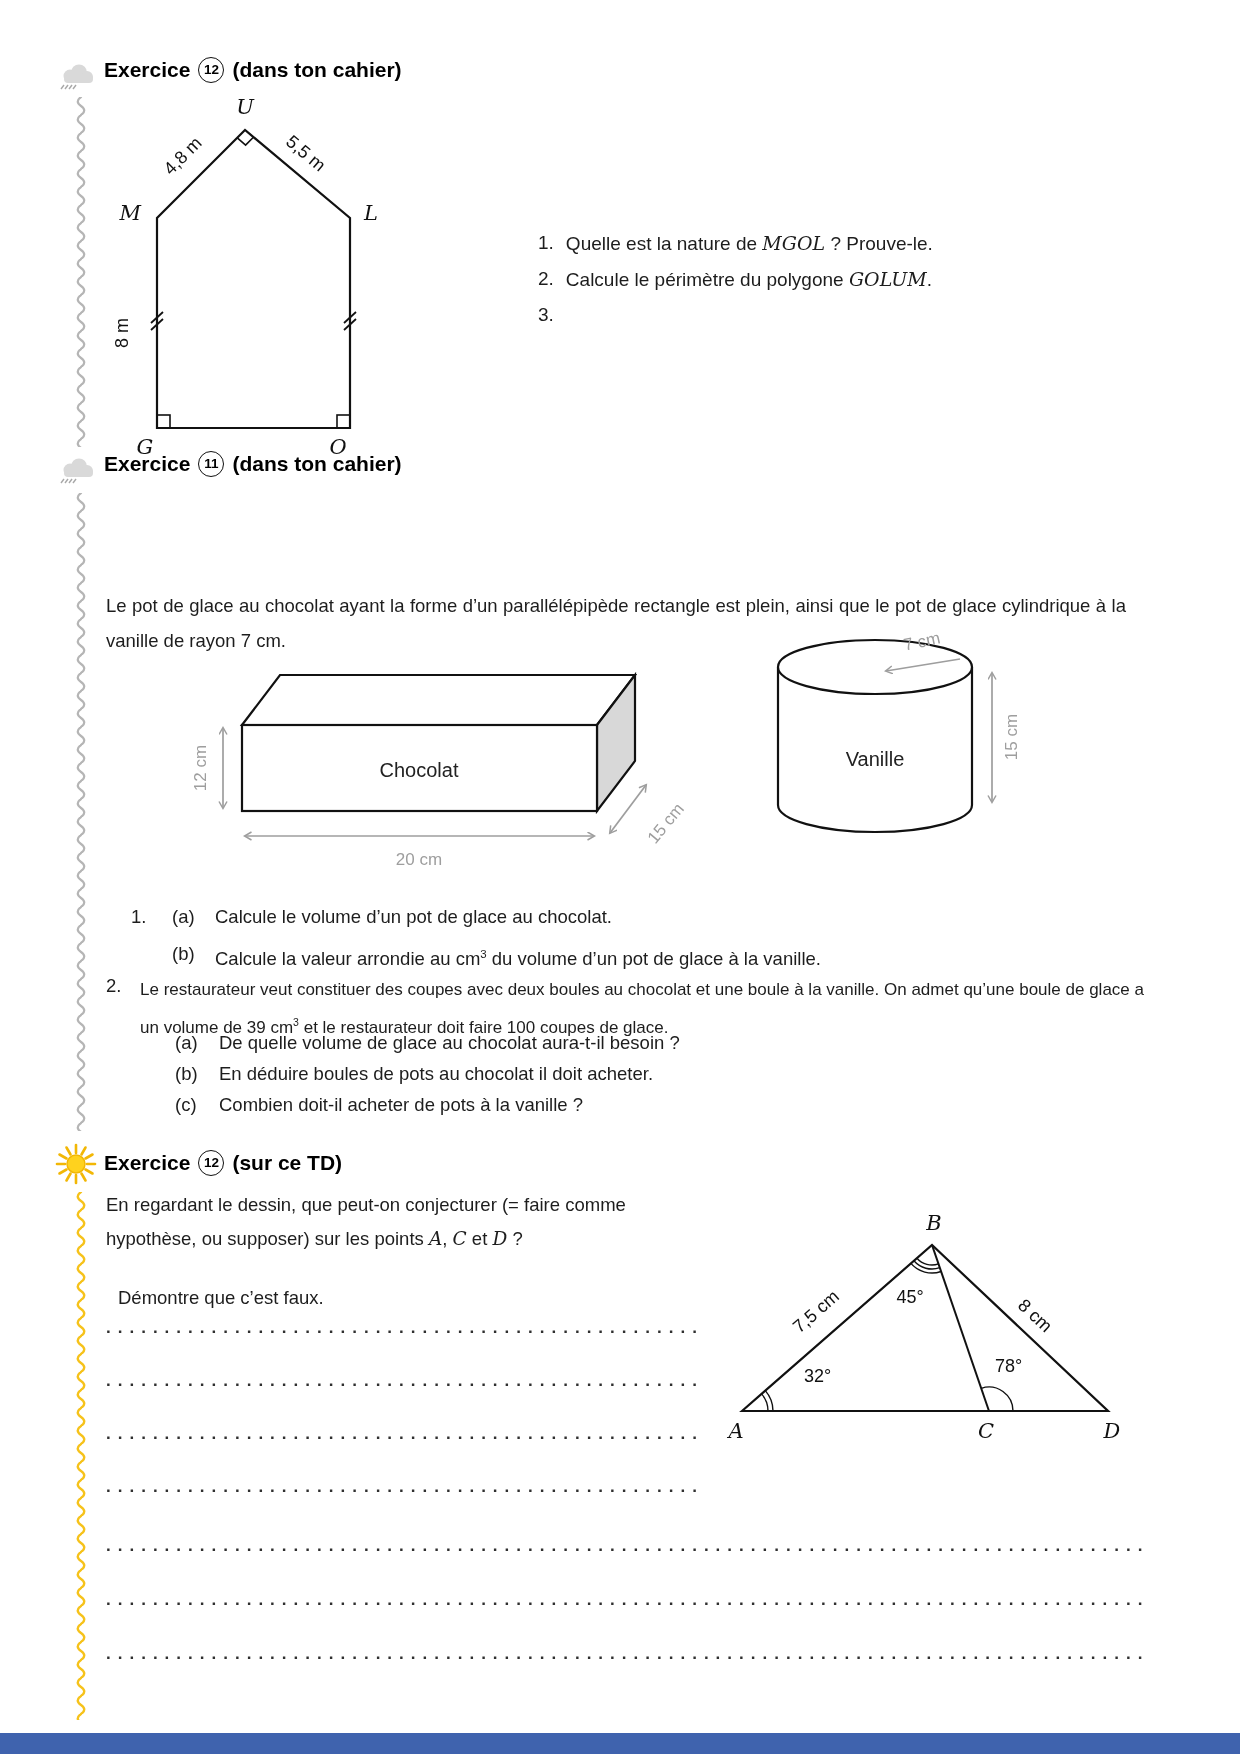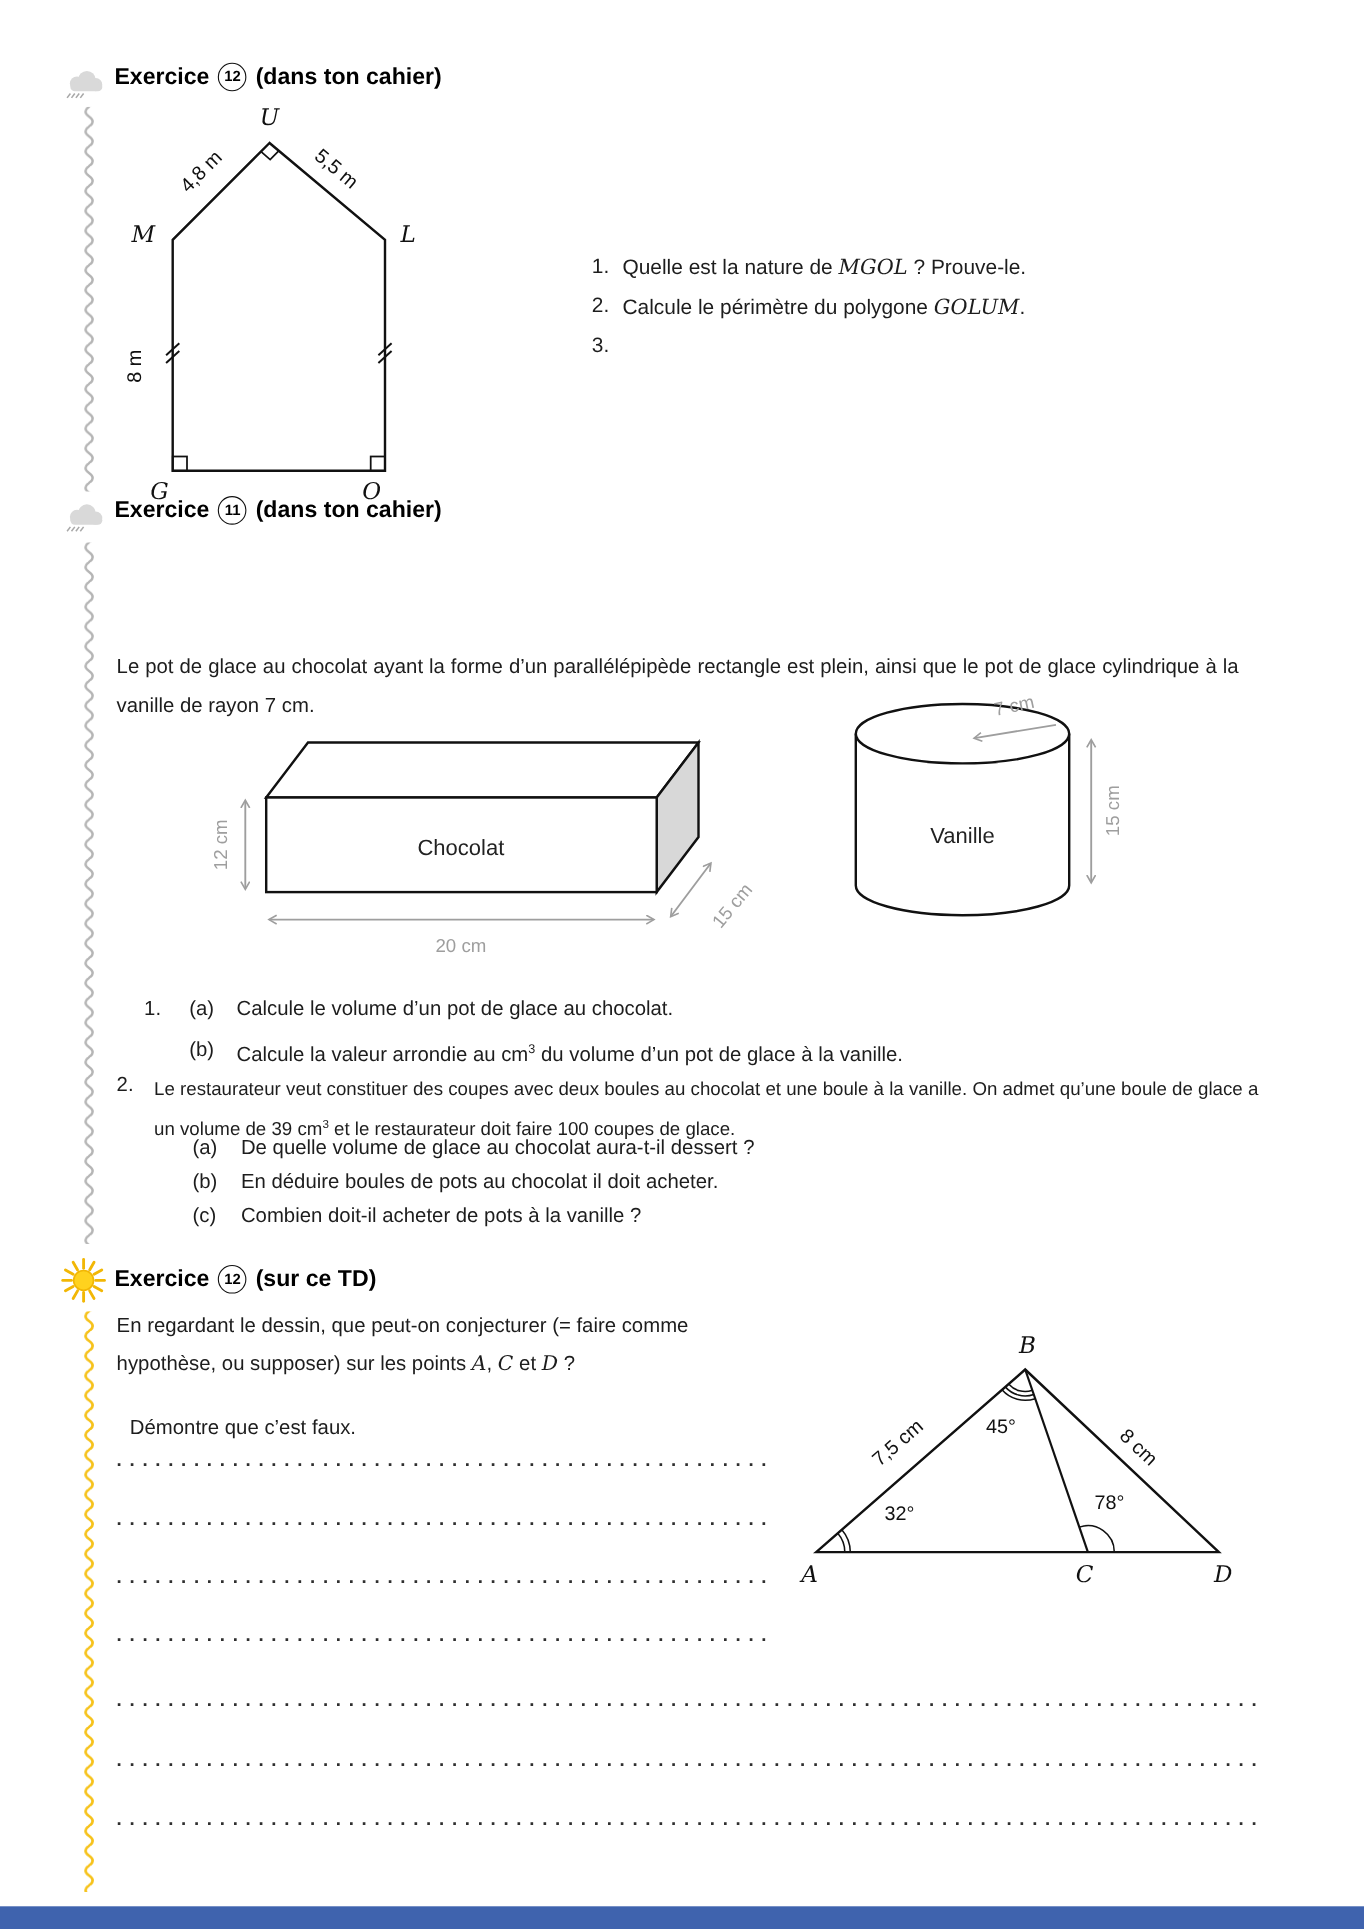--- a/index.html
+++ b/index.html
@@ -168,21 +168,21 @@
       <span style="position:absolute;left:190px">Calcule le volume d’un pot de glace au chocolat.</span>
     </div>
     <div class="row" style="top:494px">
       <span style="position:absolute;left:147px">(b)</span>
       <span style="position:absolute;left:190px">Calcule la valeur arrondie au cm<sup>3</sup> du volume d’un pot de glace à la vanille.</span>
     </div>
     <span style="position:absolute;left:106px;top:530px;font-size:18.5px">2.</span>
     <div class="jblock" style="left:140px;top:528px;width:1004px">Le restaurateur veut constituer des coupes avec deux boules au chocolat et une boule à la vanille. On admet qu’une boule de glace a un volume de 39 cm<sup>3</sup> et le restaurateur doit faire 100 coupes de glace.</div>
     <div class="row" style="top:583px">
       <span style="position:absolute;left:150px">(a)</span>
-      <span style="position:absolute;left:194px">De quelle volume de glace au chocolat aura-t-il dessert ?</span>
+      <span style="position:absolute;left:194px">De quelle volume de glace au chocolat aura-t-il besoin ?</span>
     </div>
     <div class="row" style="top:614px">
       <span style="position:absolute;left:150px">(b)</span>
       <span style="position:absolute;left:194px">En déduire boules de pots au chocolat il doit acheter.</span>
     </div>
     <div class="row" style="top:645px">
       <span style="position:absolute;left:150px">(c)</span>
       <span style="position:absolute;left:194px">Combien doit-il acheter de pots à la vanille ?</span>
     </div>
   </section>

